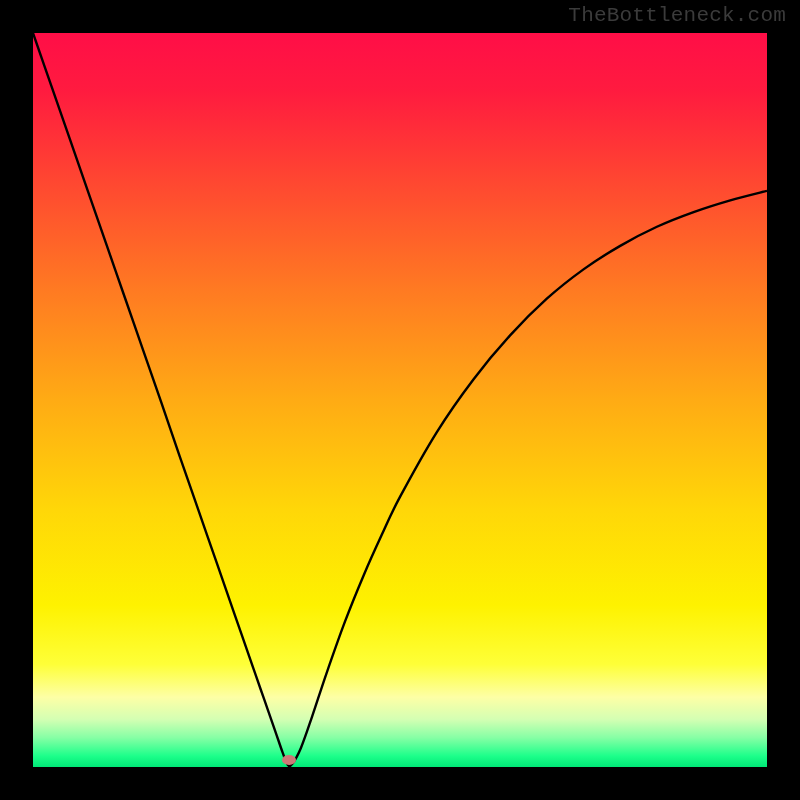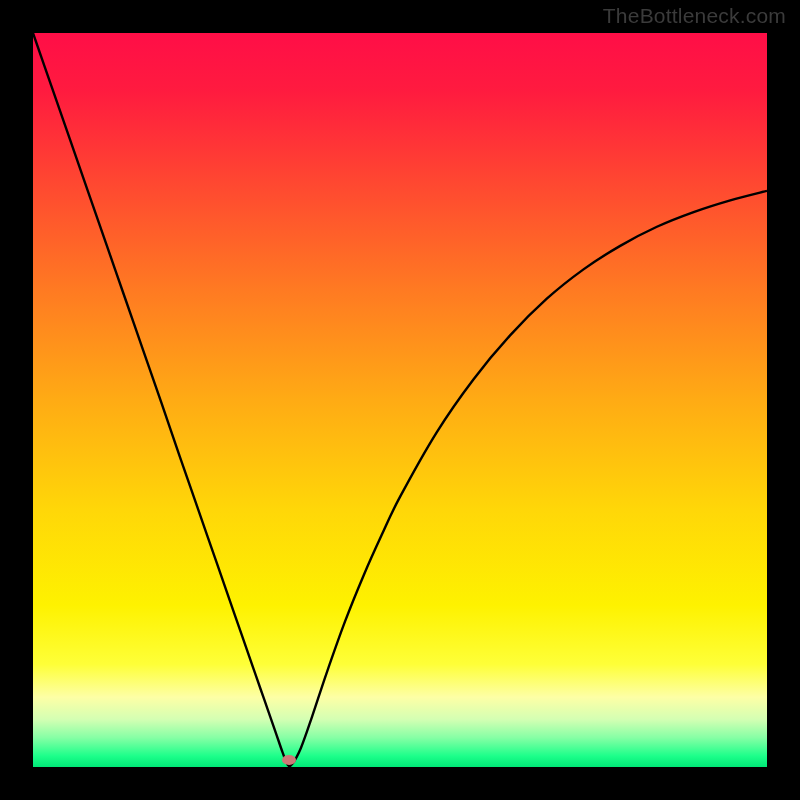--- a/index.html
+++ b/index.html
@@ -8,20 +8,21 @@
     height: 800px;
     overflow: hidden;
     background: #000;
     font-family: Arial, Helvetica, sans-serif;
   }
   .stage {
     position: relative;
     width: 800px;
     height: 800px;
     background: #000;
+    font-family: Liberation Mono, monospace;
   }
   .watermark {
     position: absolute;
     top: 4px;
     right: 14px;
     color: #3b3b3b;
     font-size: 21px;
     font-weight: 500;
     letter-spacing: 0.2px;
     user-select: none;

